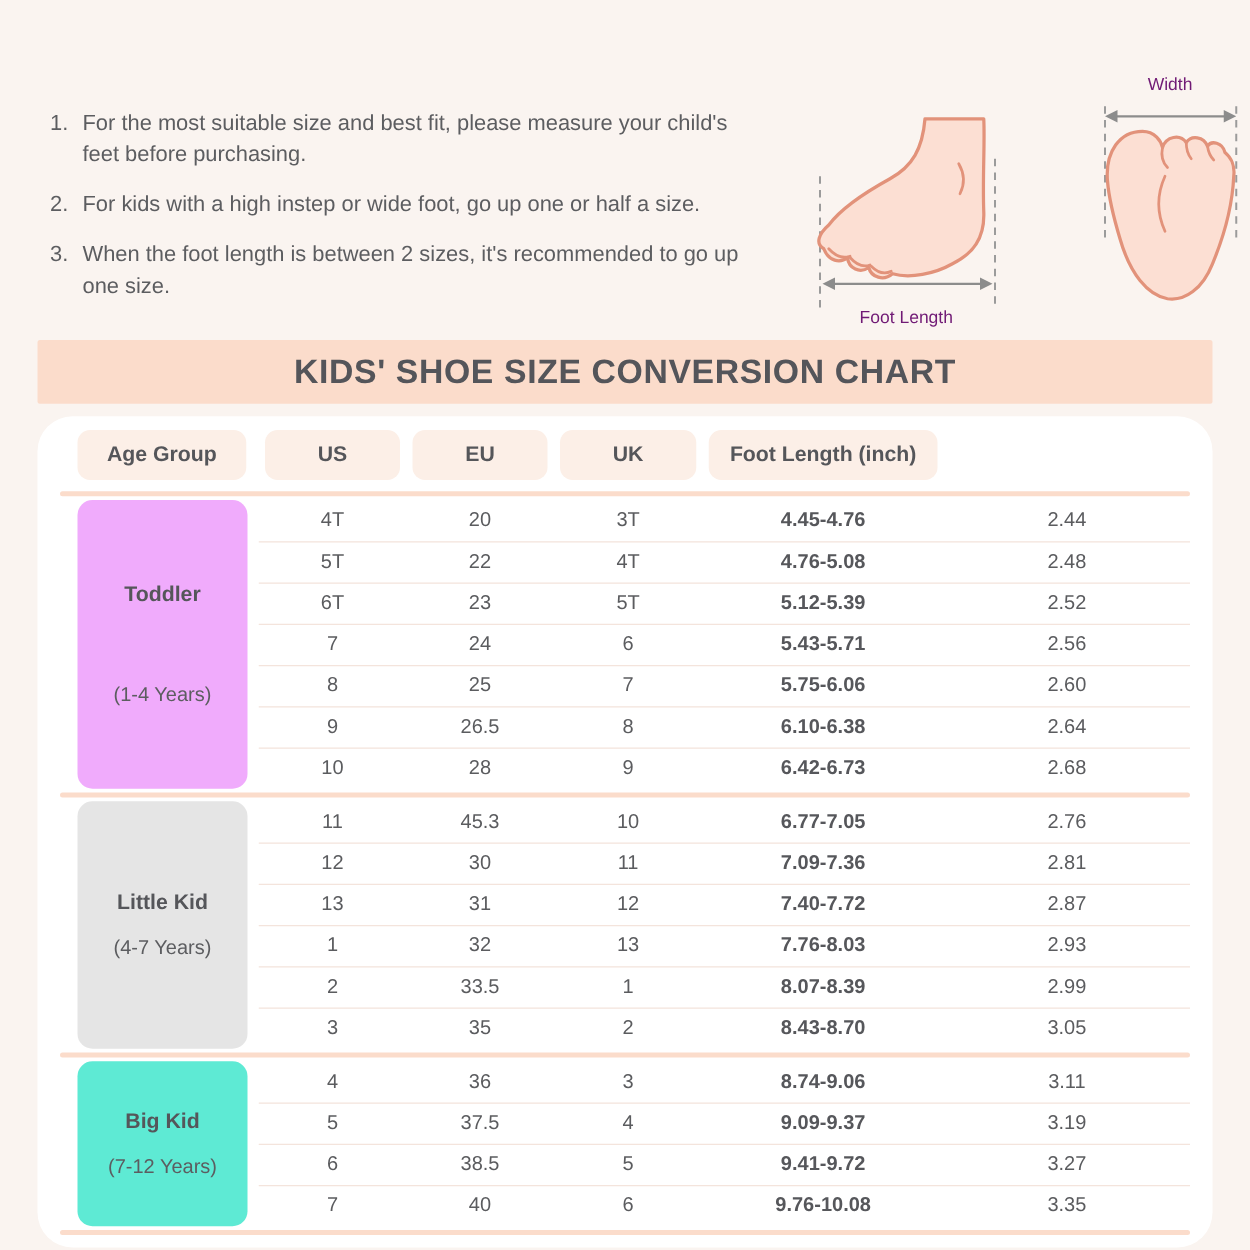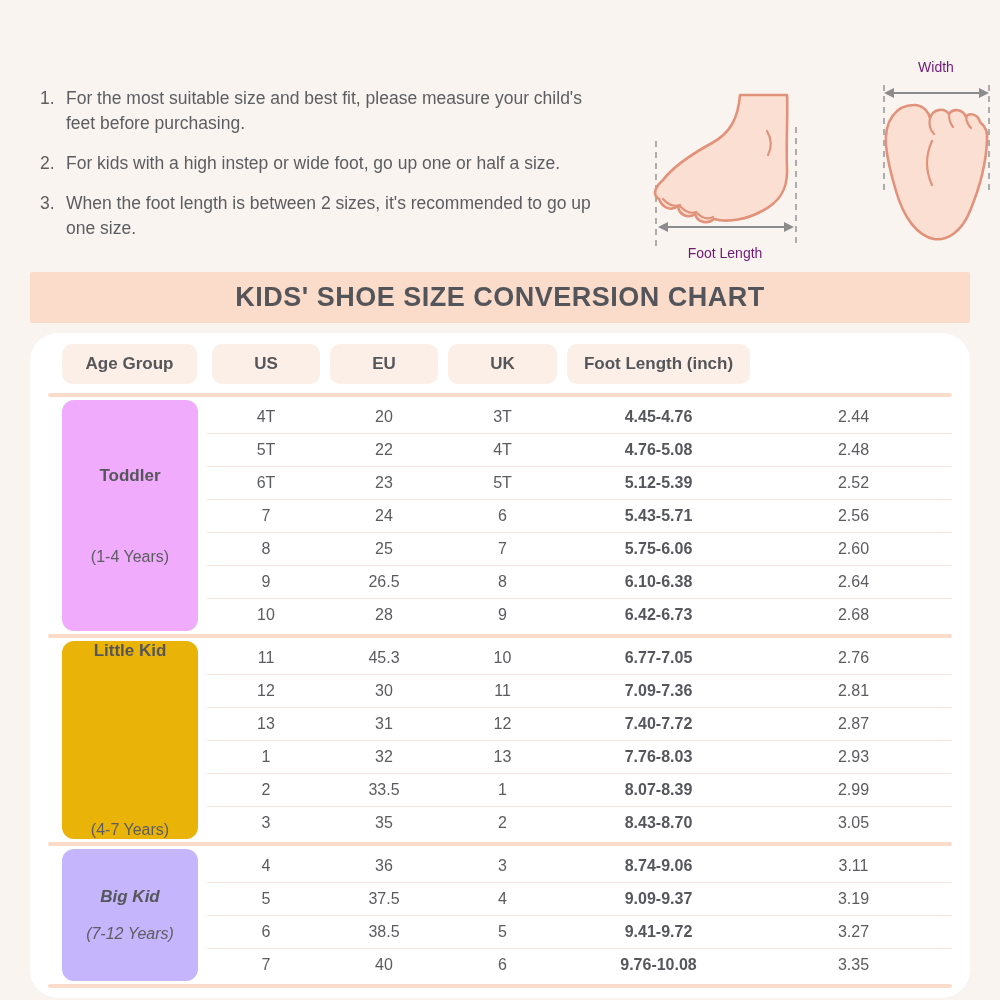--- a/index.html
+++ b/index.html
@@ -221,21 +221,21 @@
             <span class="cell">10</span>
             <span class="cell">28</span>
             <span class="cell">9</span>
             <span class="cell bold">6.42-6.73</span>
             <span class="cell">2.68</span>
           </div>
         </div>
       </div>
       <div class="section-divider"></div>
       <div class="section">
-        <div class="age-box" style="background: #eab308; justify-content: space-between;">
+        <div class="age-box" style="background: #e5e5e5;">
           <div class="age-name">Little Kid</div>
           <div class="age-range">(4-7 Years)</div>
         </div>
         <div class="rows">
           <div class="row">
             <span class="cell">11</span>
             <span class="cell">45.3</span>
             <span class="cell">10</span>
             <span class="cell bold">6.77-7.05</span>
             <span class="cell">2.76</span>
@@ -272,21 +272,21 @@
             <span class="cell">3</span>
             <span class="cell">35</span>
             <span class="cell">2</span>
             <span class="cell bold">8.43-8.70</span>
             <span class="cell">3.05</span>
           </div>
         </div>
       </div>
       <div class="section-divider"></div>
       <div class="section">
-        <div class="age-box" style="background: #c4b5fd; font-style: italic;">
+        <div class="age-box" style="background: #5eead4;">
           <div class="age-name">Big Kid</div>
           <div class="age-range">(7-12 Years)</div>
         </div>
         <div class="rows">
           <div class="row">
             <span class="cell">4</span>
             <span class="cell">36</span>
             <span class="cell">3</span>
             <span class="cell bold">8.74-9.06</span>
             <span class="cell">3.11</span>

